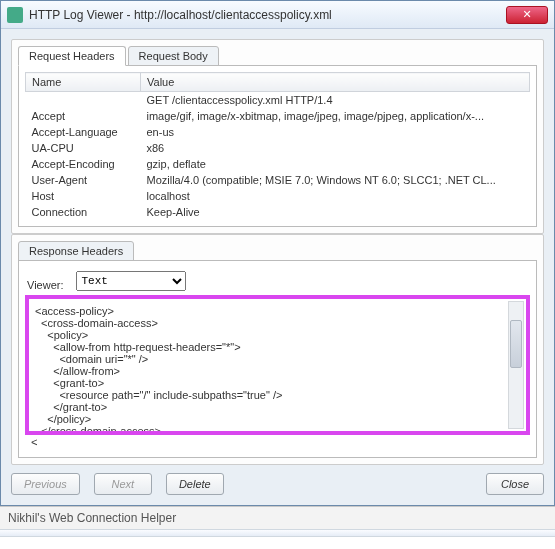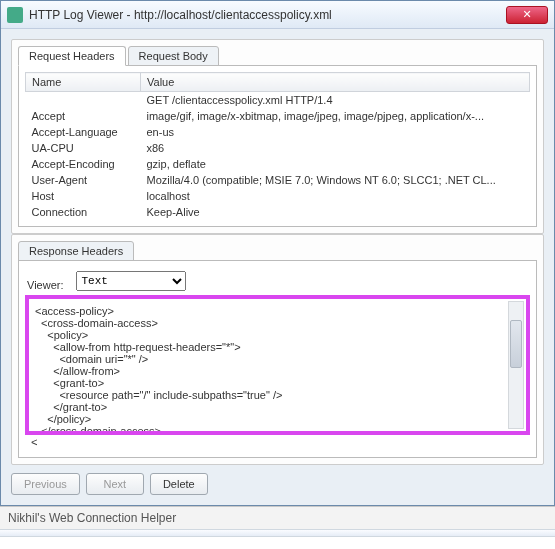--- a/index.html
+++ b/index.html
@@ -15,21 +15,21 @@
   .tab { padding:3px 10px; border:1px solid #bbb; background:#eef2f6; cursor:pointer; font-size:11px; border-top-left-radius:3px; border-top-right-radius:3px; margin-right:2px; }
   .tab.active { background:#fff; border-bottom:1px solid #fff; position:relative; z-index:2; }
   .tab-body { border:1px solid #bbb; background:#fff; padding:6px; position:relative; z-index:1; }
   .headers-table { width:100%; border-collapse:collapse; font-size:11px; }
   .headers-table th { text-align:left; font-weight:normal; background:linear-gradient(#fdfdfd,#eceff3); border:1px solid #d0d4da; padding:3px 6px; color:#333; }
   .headers-table td { padding:2px 6px; vertical-align:top; }
   .col-name { width:115px; }
   .viewer-row { display:flex; align-items:flex-end; gap:13px; padding:4px 2px; }
   .viewer-row select { font-size:11px; width:110px; height:20px;font-family:Liberation Mono, monospace; }
   .content-box { border:4px solid #d946ef; background:#fff; padding:6px; font-family:Liberation Sans, sans-serif; font-size:11px; white-space:pre; overflow:auto; height:140px; position:relative; }
-  .btn-row { display:flex; gap:6px; padding-top:8px; }
+  .btn-row { display:flex; gap:14px; padding-top:8px;font-style:italic; }
   .btn { padding:2px 12px; background:linear-gradient(#fdfdfd,#e8ecf0); border:1px solid #a0a8b0; border-radius:3px; font-size:11px; cursor:pointer; min-width:58px; text-align:center; height:22px; line-height:16px; }
   .btn.disabled { color:#999; cursor:default; }
   .spacer { flex:1; }
   .bottombar { border-top:1px solid #c8c8c8; background:#f3f3f3; }
   .bb-title { padding:4px 8px; font-size:12px; color:#555; }
   .toolbar { display:flex; align-items:center; gap:3px; padding:3px 6px; background:linear-gradient(#fafcff,#e6edf6); border-top:1px solid #d0d8e0; border-bottom:1px solid #d0d8e0; font-size:11px; }
   .scroll-stub { position:absolute; right:2px; top:2px; bottom:2px; width:16px; background:#eef1f4; border:1px solid #d4d8dc; }
   .scroll-thumb { position:absolute; left:1px; right:1px; top:18px; height:48px; background:linear-gradient(#e2e7ee,#c8d0da); border:1px solid #b0b8c2; border-radius:2px; }
 </style>
 </head>
@@ -120,20 +120,21 @@
 </span><div class="scroll-stub"><div class="scroll-thumb"></div></div></div>
         <div style="font-family:'Courier New',monospace;font-size:11px;padding:2px 6px;">&lt;</div>
       </div>
     </div>
 
     <div class="btn-row">
       <div class="btn disabled">Previous</div>
       <div class="btn disabled">Next</div>
       <div class="btn">Delete</div>
       <div class="spacer"></div>
+      <div class="btn">Close</div>
     </div>
 
   </div>
 </div>
 
 <div class="bottombar" style="width:555px;">
   <div class="bb-title">Nikhil's Web Connection Helper</div>
   <div class="toolbar">
     
     

